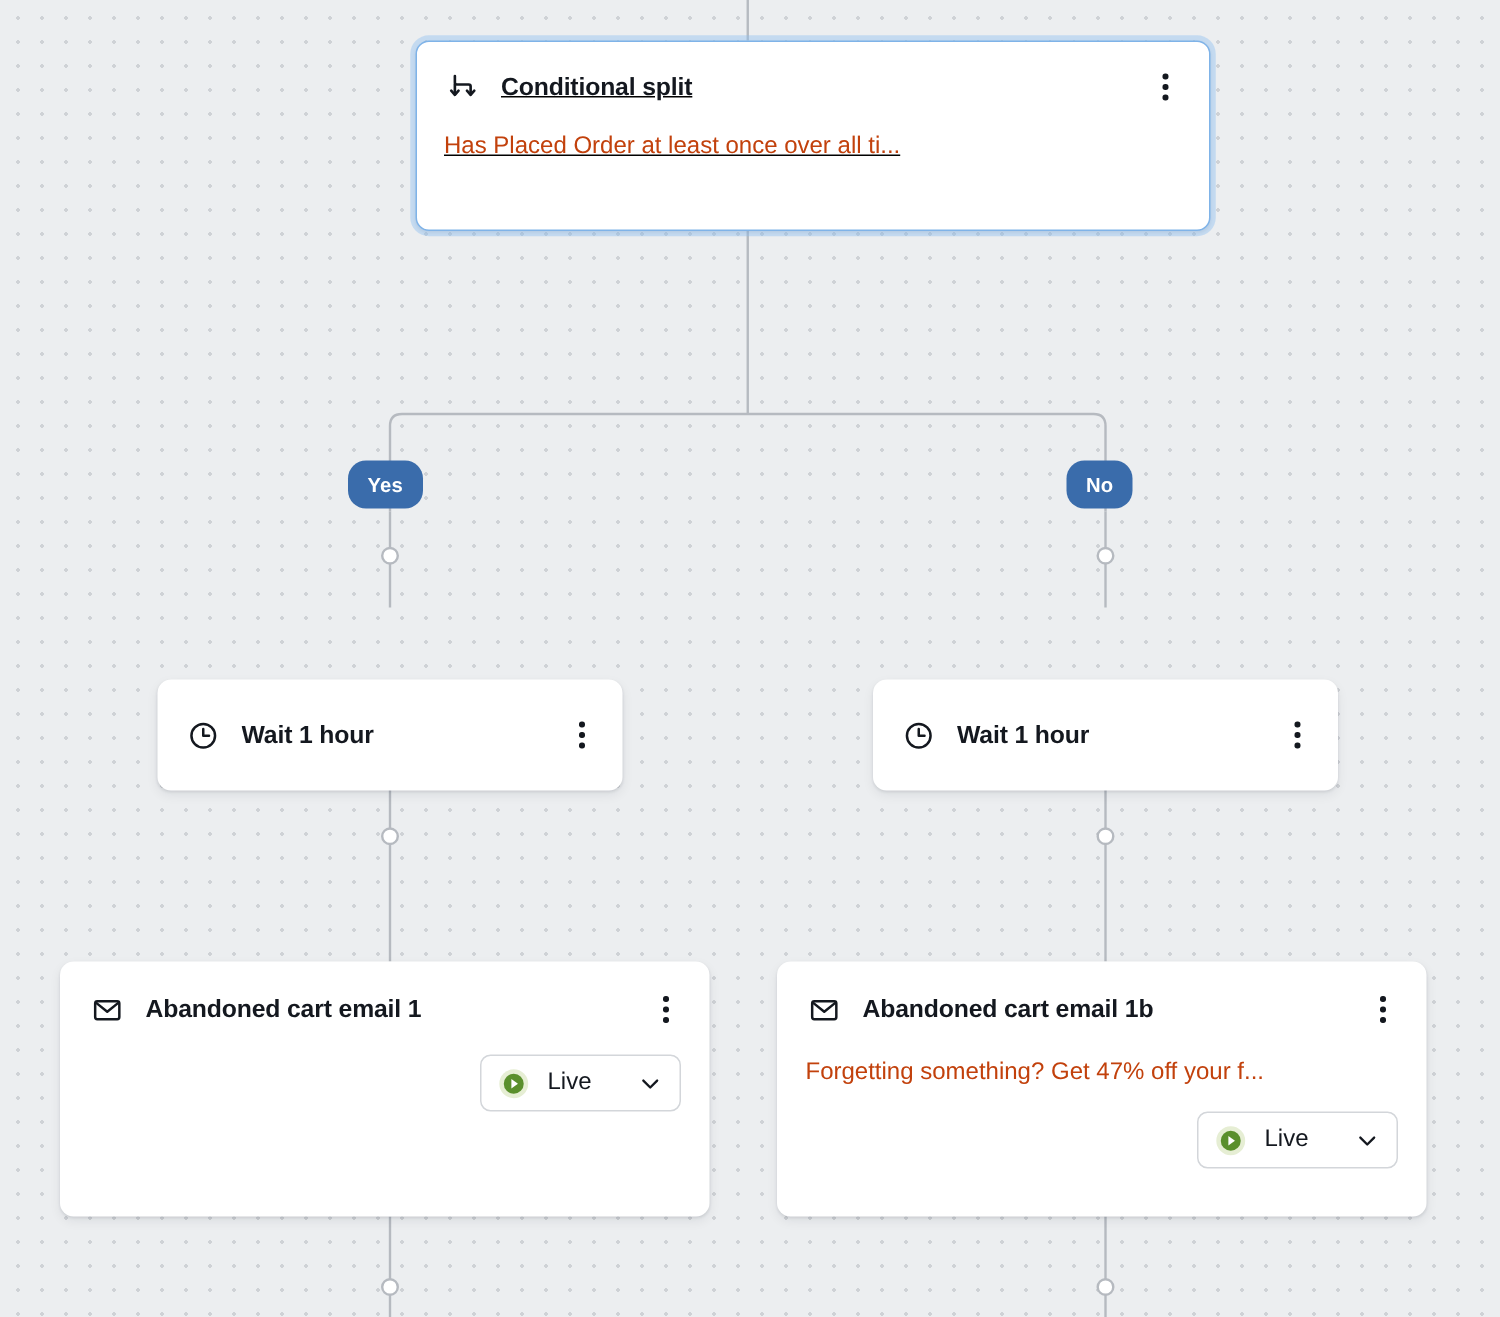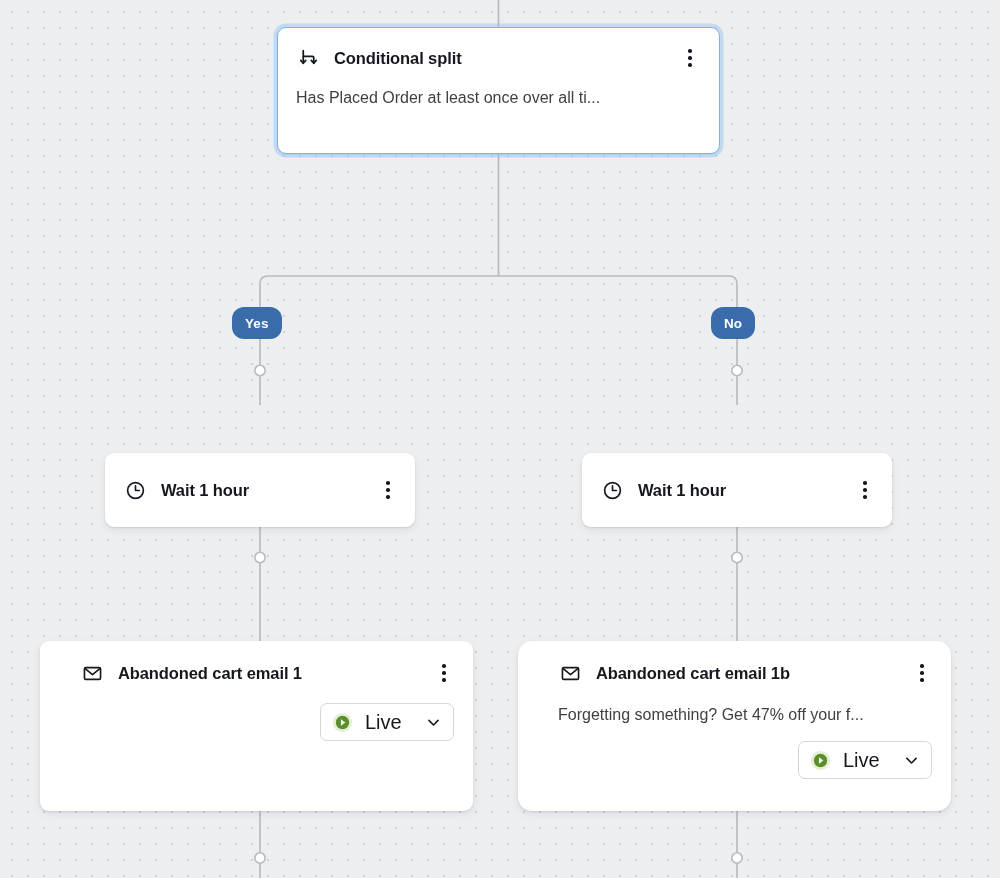--- a/index.html
+++ b/index.html
@@ -90,35 +90,36 @@
   .kebab i {
     display: block;
     width: 3.6px;
     height: 3.6px;
     border-radius: 50%;
     background: #14181f;
   }
 
   .node-sub {
     font-size: 16px;
-    color: #404040;
+    color: #c2410c;
     white-space: nowrap;
     overflow: hidden;
     text-overflow: clip;
   }
 
   
   #node-split {
     left: 277px;
     top: 27px;
-    width: 443px;
+    width: 530px;
     height: 127px;
     border: 1.5px solid #7fb3e8;
     box-shadow: 0 0 0 3.5px rgba(140,190,240,0.42),
                 0 1px 2px rgba(16,24,40,0.10);
+    text-decoration: underline;
   }
   #node-split .node-row { padding: 17px 18px 0 18px; }
   #node-split .node-icon { margin-right: 14px; }
   #node-split .node-sub { padding: 18px 18px 0 18px; }
 
   
   .node-wait {
     width: 310px;
     height: 74px;
     margin-top: 48px;
@@ -128,24 +129,23 @@
     padding: 0 16px 0 18px;
   }
   .node-wait .node-icon { margin-right: 14px; }
   #node-wait-yes { left: 105px; top: 405px; }
   #node-wait-no  { left: 582px; top: 405px; }
 
   
   .node-email {
     width: 433px;
     height: 170px;
-    padding-left: 21px;
   }
   #node-email-1  { left: 40px;  top: 641px; }
-  #node-email-1b { left: 518px; top: 641px; border-radius: 14px; }
+  #node-email-1b { left: 518px; top: 641px; }
   .node-email .node-row { padding: 19px 18px 0 19px; }
   .node-email .node-icon { margin-right: 14px; }
   .node-email .node-sub { padding: 20px 19px 0 19px; }
 
   .status-bar {
     display: flex;
     justify-content: flex-end;
     padding: 17px 19px 0 19px;
   }
   .status-select {
@@ -156,21 +156,21 @@
     border: 1px solid #d3d6da;
     border-radius: 7px;
     background: #ffffff;
     cursor: pointer;
     min-width: 134px;
     box-sizing: border-box;
   }
   .status-select .live-dot { flex: 0 0 auto; margin-right: 12px; display:flex; }
   .status-label {
     flex: 1 1 auto;
-    font-size: 20px;
+    font-size: 16px;
     color: #14181f;
     white-space: nowrap;
   }
   .status-select .chev { flex: 0 0 auto; margin-left: 14px; display:flex; color:#14181f; }
 
   
   .branch-pill {
     position: absolute;
     height: 24px;
     display: flex;

